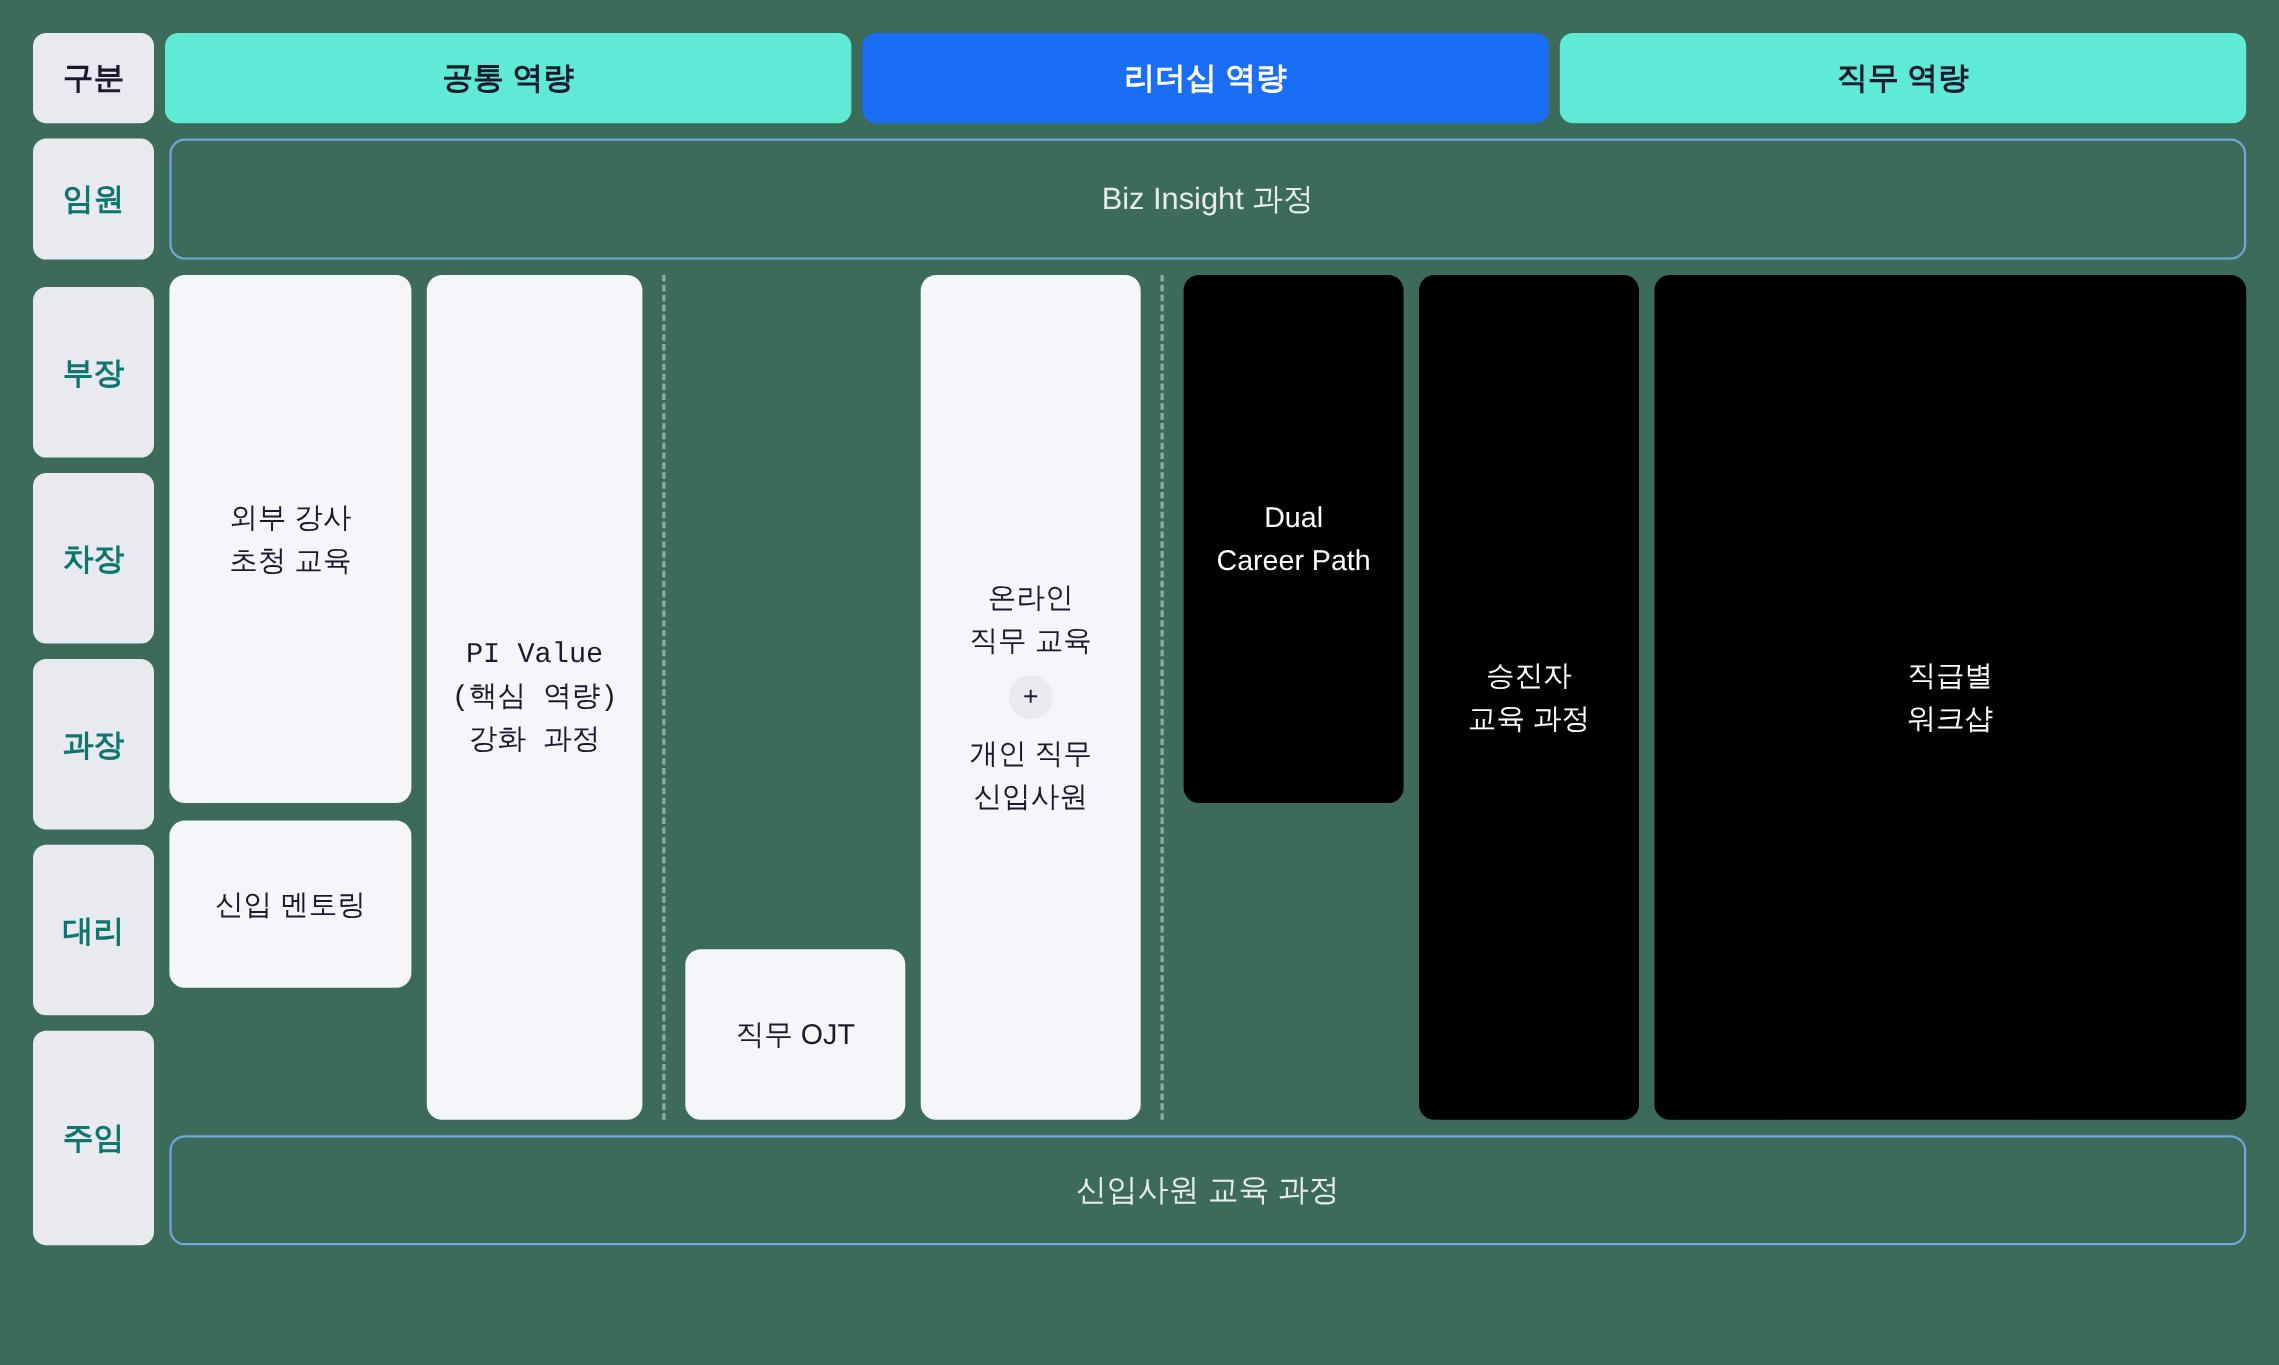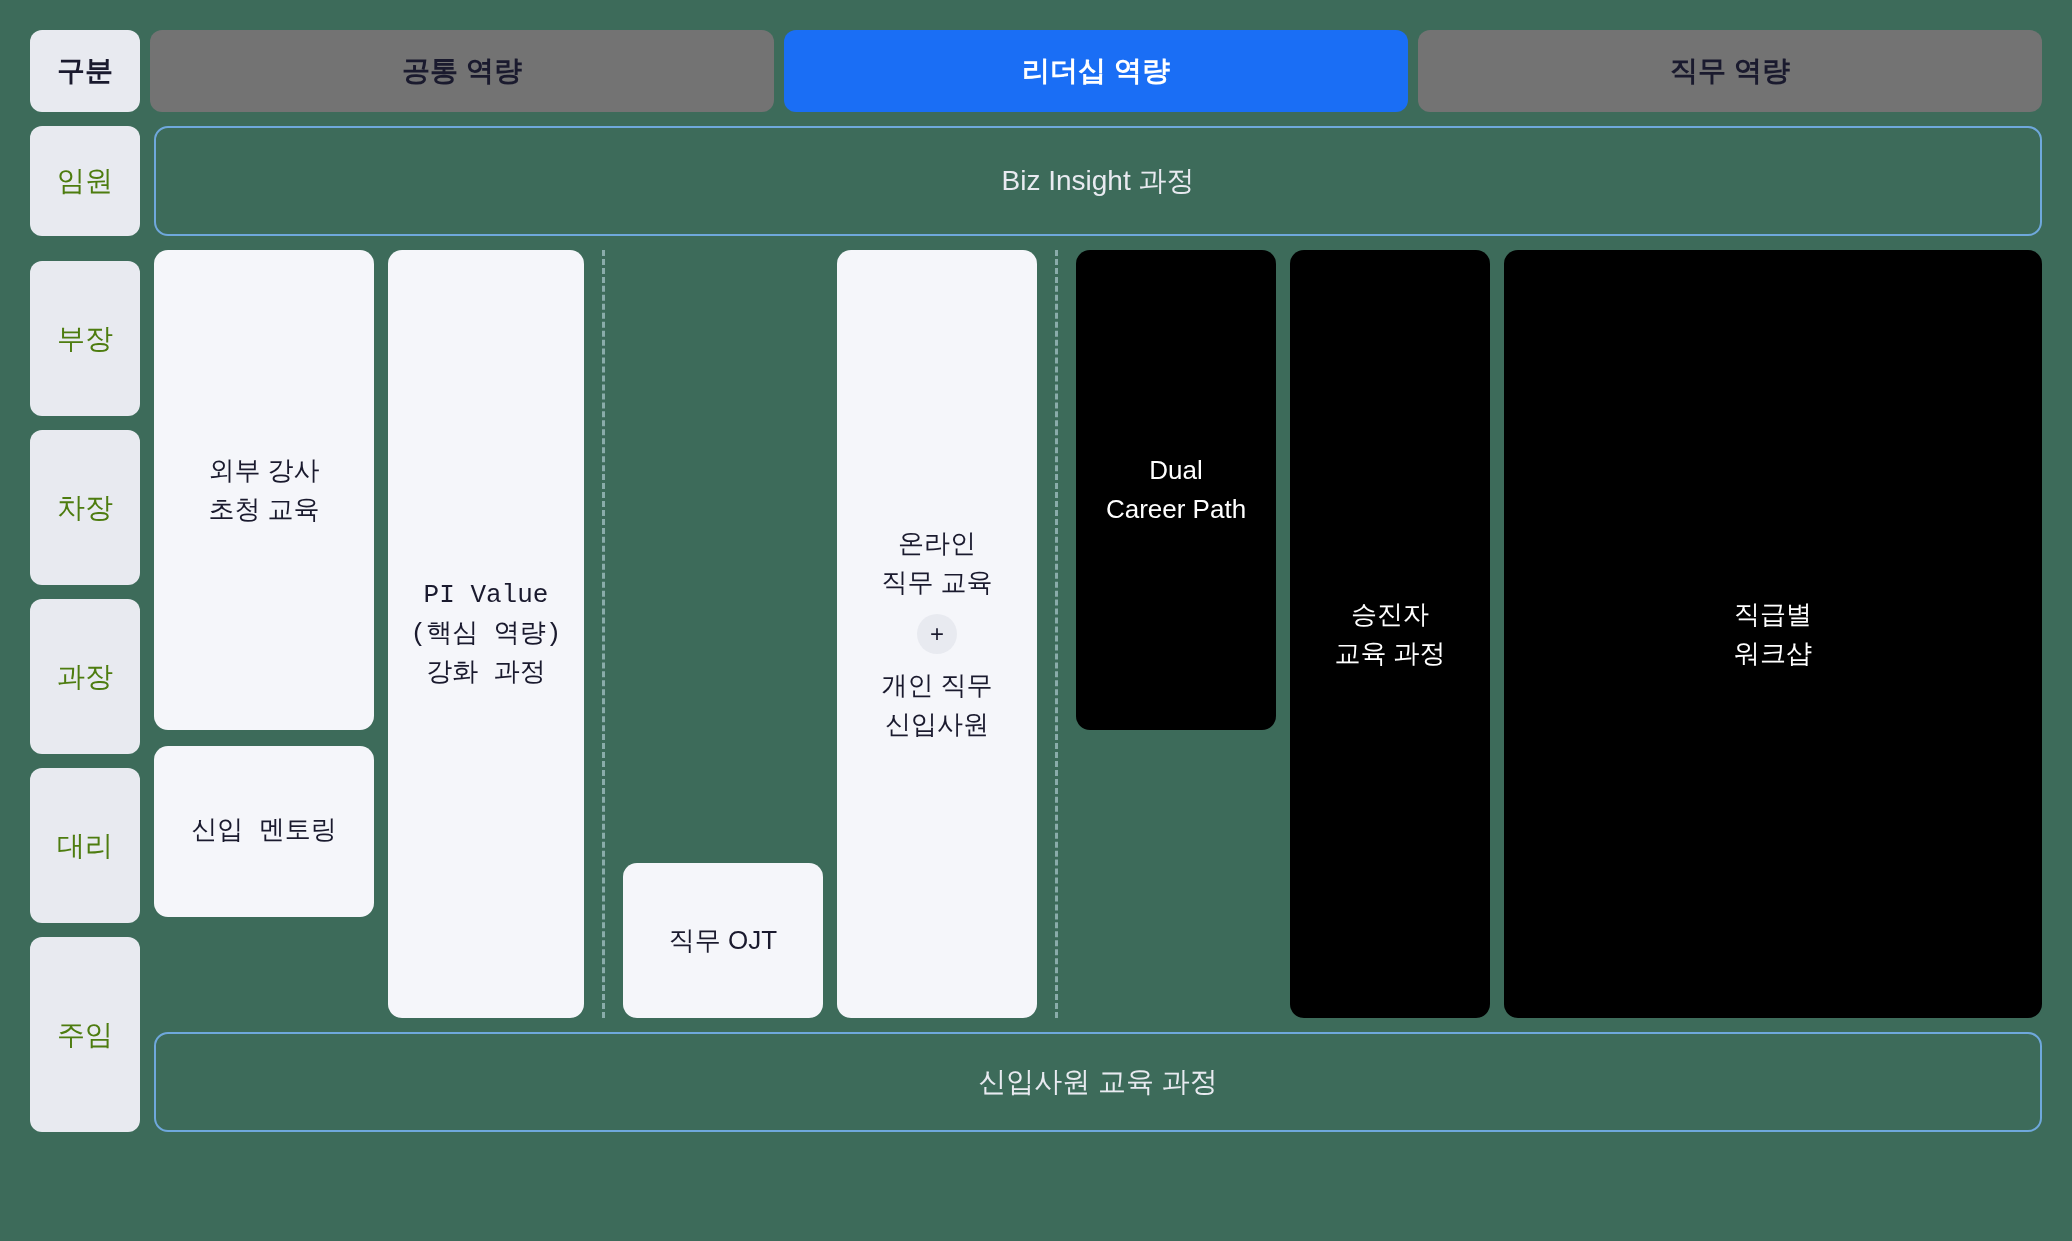--- a/index.html
+++ b/index.html
@@ -21,21 +21,21 @@
 
     
     .header-row {
       display: grid;
       grid-template-columns: 110px 1fr 1fr 1fr;
       gap: 10px;
       margin-bottom: 14px;
     }
 
     .header-cell {
-      background-color: #737373;
+      background-color: #5eead4;
       border-radius: 12px;
       text-align: center;
       padding: 22px 10px;
       font-size: 28px;
       font-weight: 600;
       color: #1a1a2e;
     }
 
     .header-cell.blue {
       background-color: #1a6ef5;
@@ -47,22 +47,22 @@
     }
 
     .label-cell {
       background-color: #e8eaf0;
       border-radius: 12px;
       text-align: center;
       display: flex;
       align-items: center;
       justify-content: center;
       font-size: 28px;
-      font-weight: 400;
-      color: #4d7c0f;
+      font-weight: 700;
+      color: #0f766e;
     }
 
     
     .biz-insight-row {
       border: 2px solid #6fa8dc;
       border-radius: 14px;
       padding: 28px 20px;
       text-align: center;
       font-size: 28px;
       color: #e8eaf0;
@@ -150,21 +150,21 @@
 
       <div class="biz-insight-row">Biz Insight 과정</div>
 
       <div style="display:flex; gap:0; flex:1;">
 
         <div style="display:flex; flex-direction:column; gap:16px; width:220px; flex-shrink:0;">
           <div class="card" style="height:480px; flex-shrink:0;">
             <span style="white-space:pre-line;">외부 강사
 초청 교육</span>
           </div>
-          <div class="card" style="height:171px; flex-shrink:0;font-family:Liberation Mono, monospace;">
+          <div class="card" style="height:152px; flex-shrink:0;">
             <span>신입 멘토링</span>
           </div>
         </div>
 
         <div style="width:14px; flex-shrink:0;"></div>
 
         <div style="display:flex; flex-direction:column; gap:14px; width:196px; flex-shrink:0;font-family:Liberation Mono, monospace;">
           <div class="card" style="flex:1;">
             <span style="white-space:pre-line;">PI Value
 (핵심 역량)

